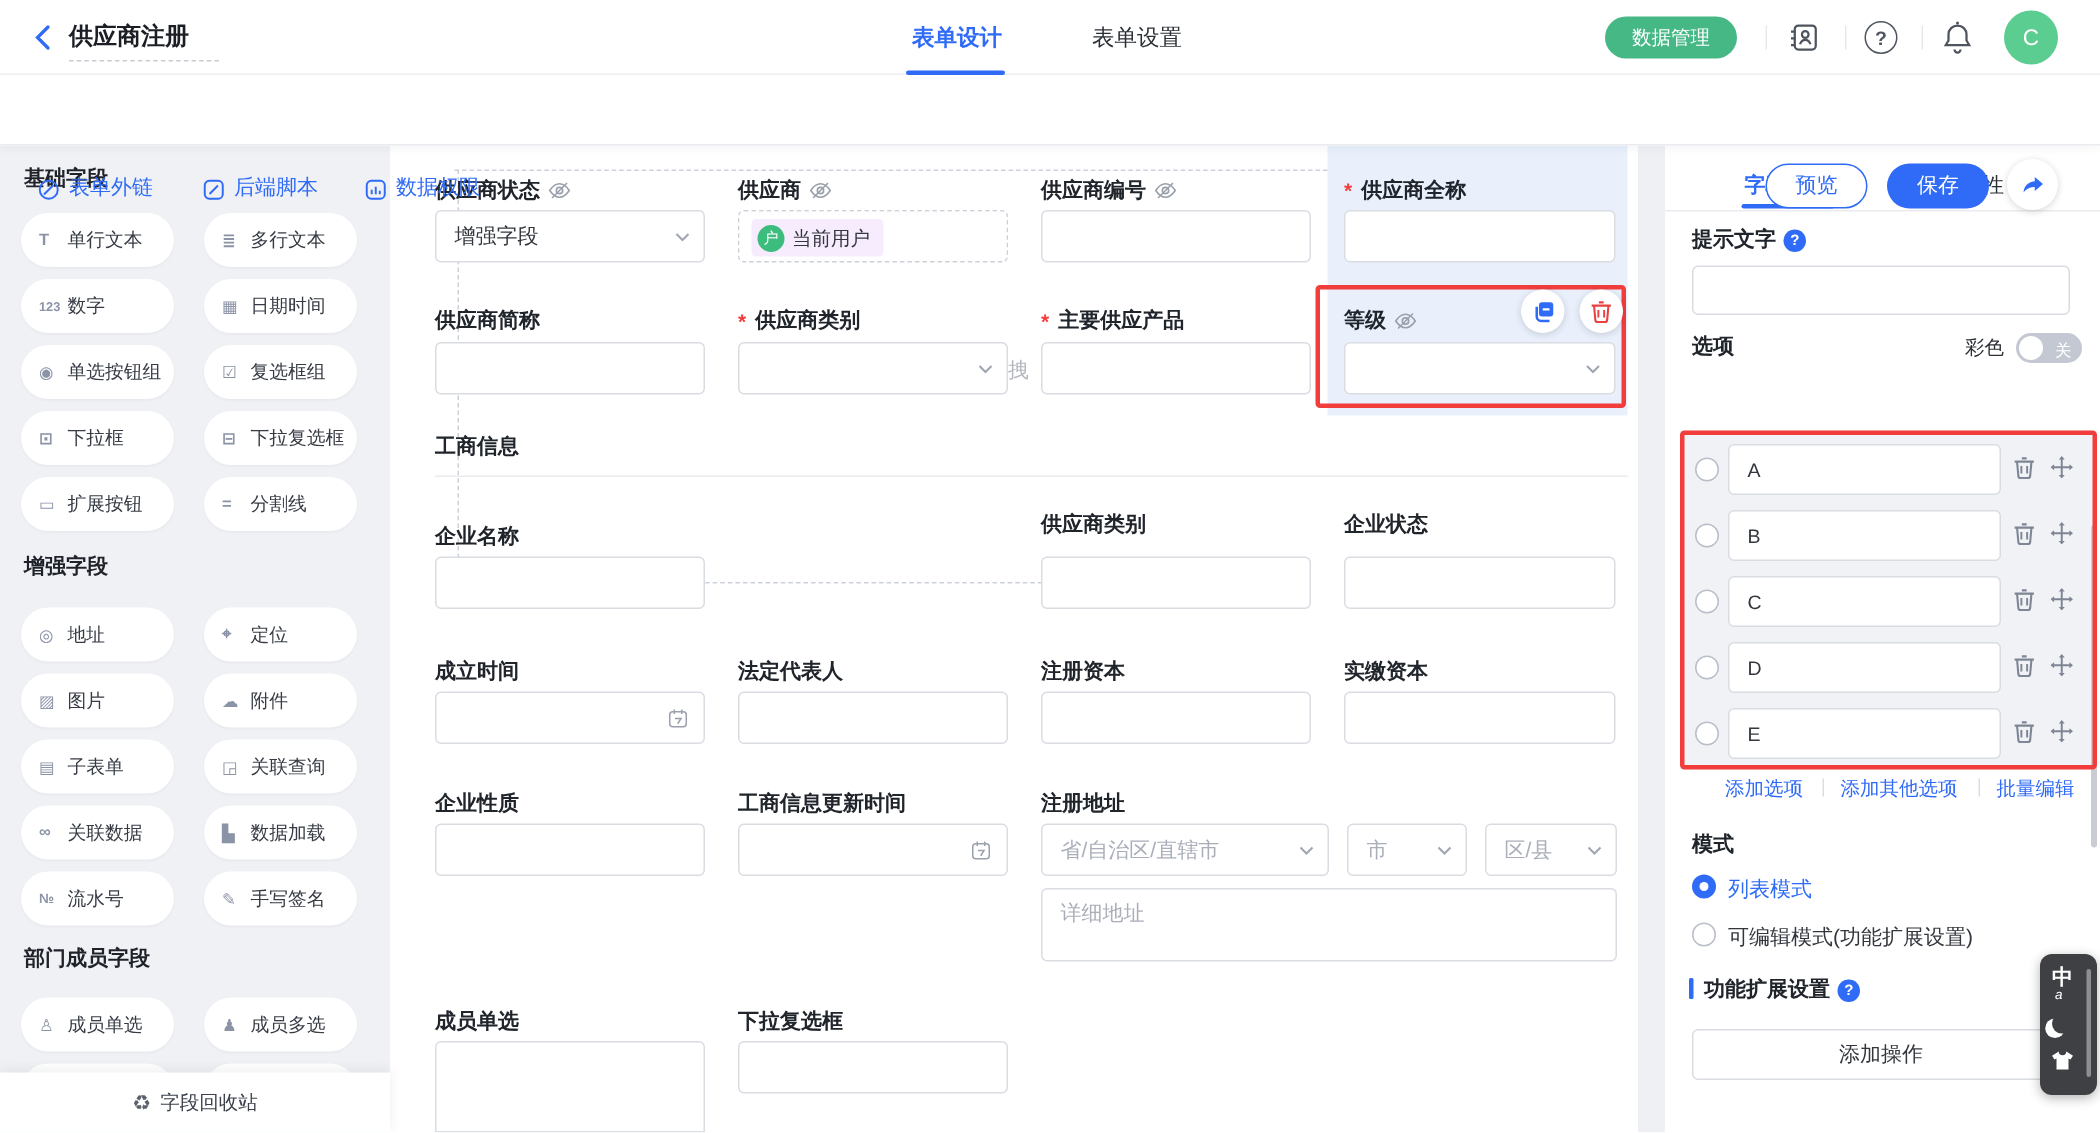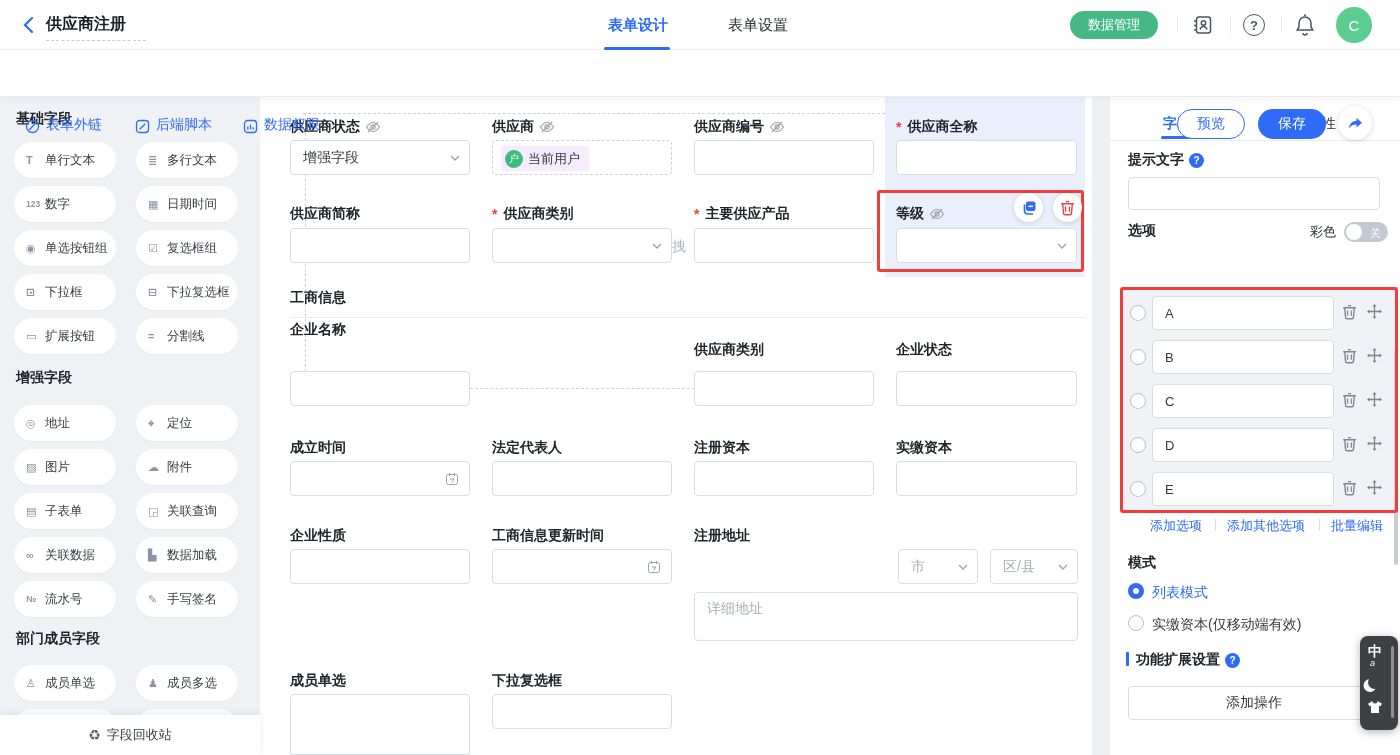--- a/index.html
+++ b/index.html
@@ -348,21 +348,21 @@
   <div class="inp" style="left:694px;top:228px;width:180px;z-index:2"></div>
   <div class="selbox" style="left:896px;top:228px;width:181px;z-index:7">
     <svg class="chev" width="10" height="6" viewBox="0 0 10 6">
         <path d="M1 1l4 4 4-4" stroke="#a0a6b1" fill="none" stroke-width="1.4"></path>
       </svg>
   </div>
 
   <div class="sectitle" style="left:290px;top:289px">工商信息</div>
   <div class="divider" style="left:290px;top:317px;width:795px"></div>
 
-  <div class="flabel" style="left:290px;top:320px">
+  <div class="flabel" style="left:290px;top:348px">
       <span>企业名称</span>
     </div>
   <div class="flabel" style="left:694px;top:340px">
       <span>供应商类别</span>
     </div>
   <div class="flabel" style="left:896px;top:340px">
       <span>企业状态</span>
     </div>
   <div class="inp" style="left:290px;top:371px;width:180px;z-index:2"></div>
   <div class="inp" style="left:694px;top:371px;width:180px;z-index:2"></div>
@@ -401,20 +401,26 @@
       <span>注册地址</span>
     </div>
   <div class="inp" style="left:290px;top:549px;width:180px"></div>
   <div class="inp" style="left:492px;top:549px;width:180px">
     <svg class="calic" style="position:absolute;right:10px;top:10px" width="14" height="14" viewBox="0 0 14 14">
         <rect x="1.5" y="2.5" width="11" height="10" rx="2" stroke="#9aa1ad" fill="none"></rect>
         <path d="M4.5 1v3M9.5 1v3" stroke="#9aa1ad"></path>
         <path d="M5 7h4l-2.2 3.5" stroke="#9aa1ad" fill="none"></path>
       </svg>
   </div>
+  <div class="selbox" style="left:694px;top:549px;width:192px">
+    <span class="ph">省/自治区/直辖市</span>
+    <svg class="chev" width="10" height="6" viewBox="0 0 10 6">
+        <path d="M1 1l4 4 4-4" stroke="#a0a6b1" fill="none" stroke-width="1.4"></path>
+      </svg>
+  </div>
   <div class="selbox" style="left:898px;top:549px;width:80px">
     <span class="ph">市</span>
     <svg class="chev" width="10" height="6" viewBox="0 0 10 6">
         <path d="M1 1l4 4 4-4" stroke="#a0a6b1" fill="none" stroke-width="1.4"></path>
       </svg>
   </div>
   <div class="selbox" style="left:990px;top:549px;width:88px">
     <span class="ph">区/县</span>
     <svg class="chev" width="10" height="6" viewBox="0 0 10 6">
         <path d="M1 1l4 4 4-4" stroke="#a0a6b1" fill="none" stroke-width="1.4"></path>
@@ -513,21 +519,21 @@
   <div class="plink" style="left:1150px;top:517px">添加选项</div>
   <div class="plsep" style="left:1215px"></div>
   <div class="plink" style="left:1227px;top:517px">添加其他选项</div>
   <div class="plsep" style="left:1319px"></div>
   <div class="plink" style="left:1331px;top:517px">批量编辑</div>
 
   <div class="plabel" style="left:1128px;top:554px">模式</div>
   <div class="pradio on" style="left:1128px;top:583px"></div>
   <div class="prlabel" style="left:1152px;top:584px;color:#2f6bf6">列表模式</div>
   <div class="pradio off" style="left:1128px;top:615px"></div>
-  <div class="prlabel" style="left:1152px;top:616px;color:#33373d">实缴资本(仅移动端有效)</div>
+  <div class="prlabel" style="left:1152px;top:616px;color:#33373d">可编辑模式(功能扩展设置)</div>
 
   <div class="secbar" style="left:1126px;top:652px"></div>
   <div class="plabel" style="left:1136px;top:651px">
     <span>功能扩展设置</span>
     <span class="bq">?</span>
   </div>
   <div class="addop">添加操作</div>
   <div class="pscroll"></div>
 
   <div class="widget">

